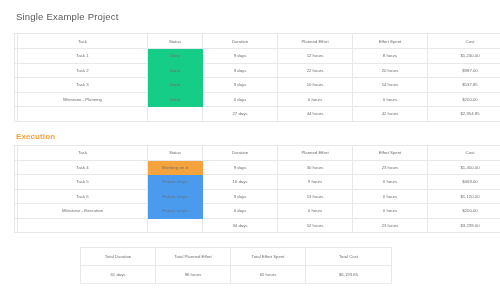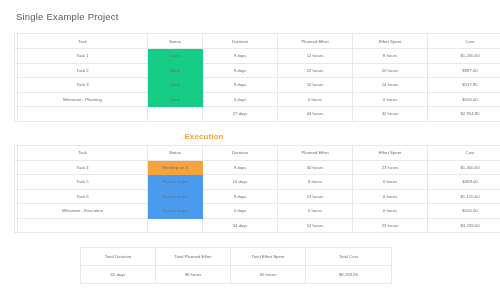--- a/index.html
+++ b/index.html
@@ -32,21 +32,21 @@
   .section {
     margin-bottom: 6px;
   }
   .section-title {
     font-size: 8px;
     font-weight: 700;
     letter-spacing: 0.1px;
     margin: 0 0 4px 2px;
   }
   .section-title.planning { color: #3aa7e8; }
-  .section-title.execution { color: #f5a33c; text-align: center; }
+  .section-title.execution { color: #f5a33c; }
 
   table.grid {
     border-collapse: collapse;
     width: 474px;
     table-layout: fixed;
     font-size: 4.3px;
   }
   table.grid td, table.grid th {
     border: 0.5px solid #e6e9ec;
     height: 13.5px;

